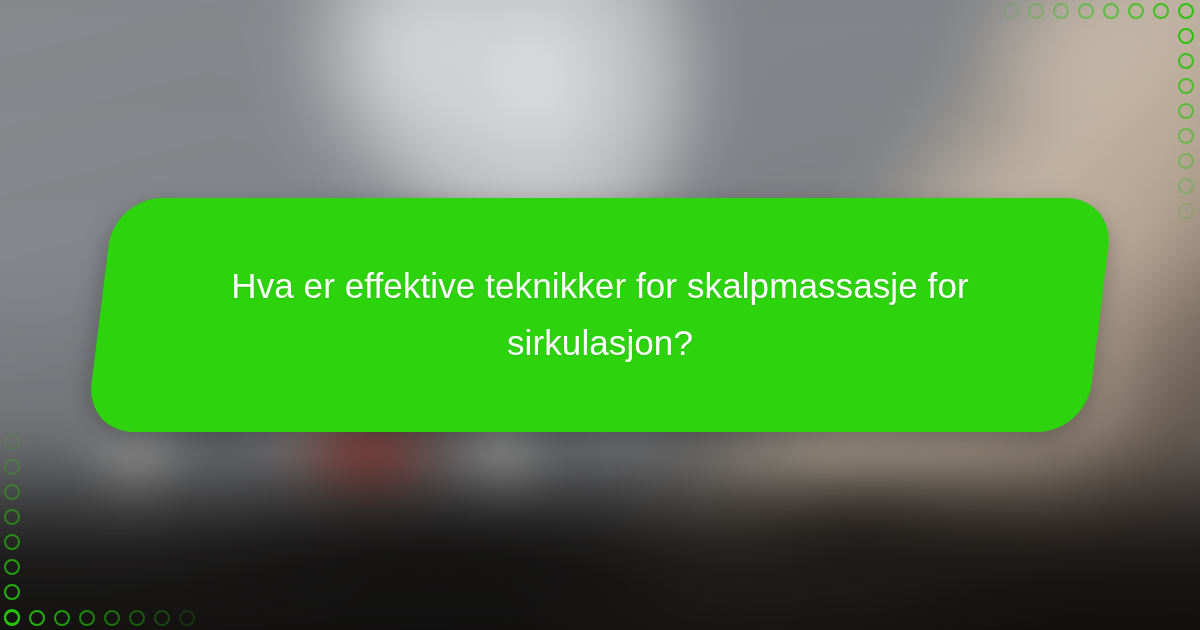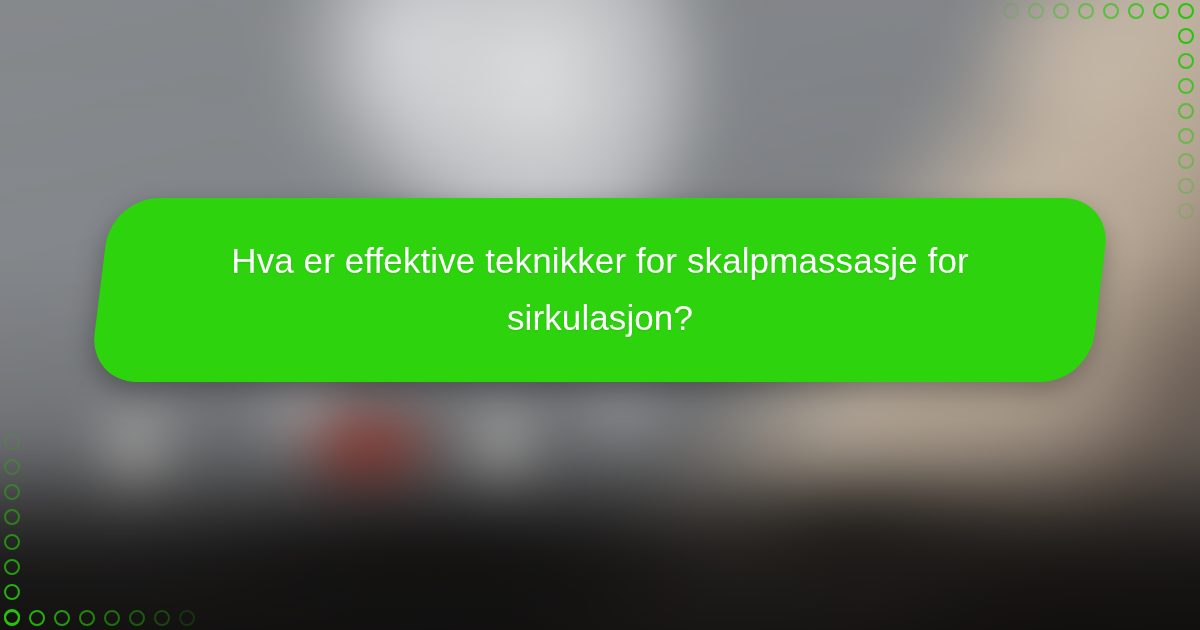--- a/index.html
+++ b/index.html
@@ -60,21 +60,21 @@
     position:absolute;
     width:16px; height:16px;
     border-radius:50%;
     border:2px solid #27c40a;
   }
 
   
   .card-wrap {
     position:absolute;
     left:100px; top:198px;
-    width:1000px; height:184px;
+    width:1000px; height:234px;
   }
   .card {
     position:absolute; inset:0;
     background:#2dd40e;
     border-radius:48px;
     transform: skewX(-7deg);
     transform-origin: center;
     box-shadow: 0 10px 26px rgba(0,0,0,0.30);
   }
   .card-text {

